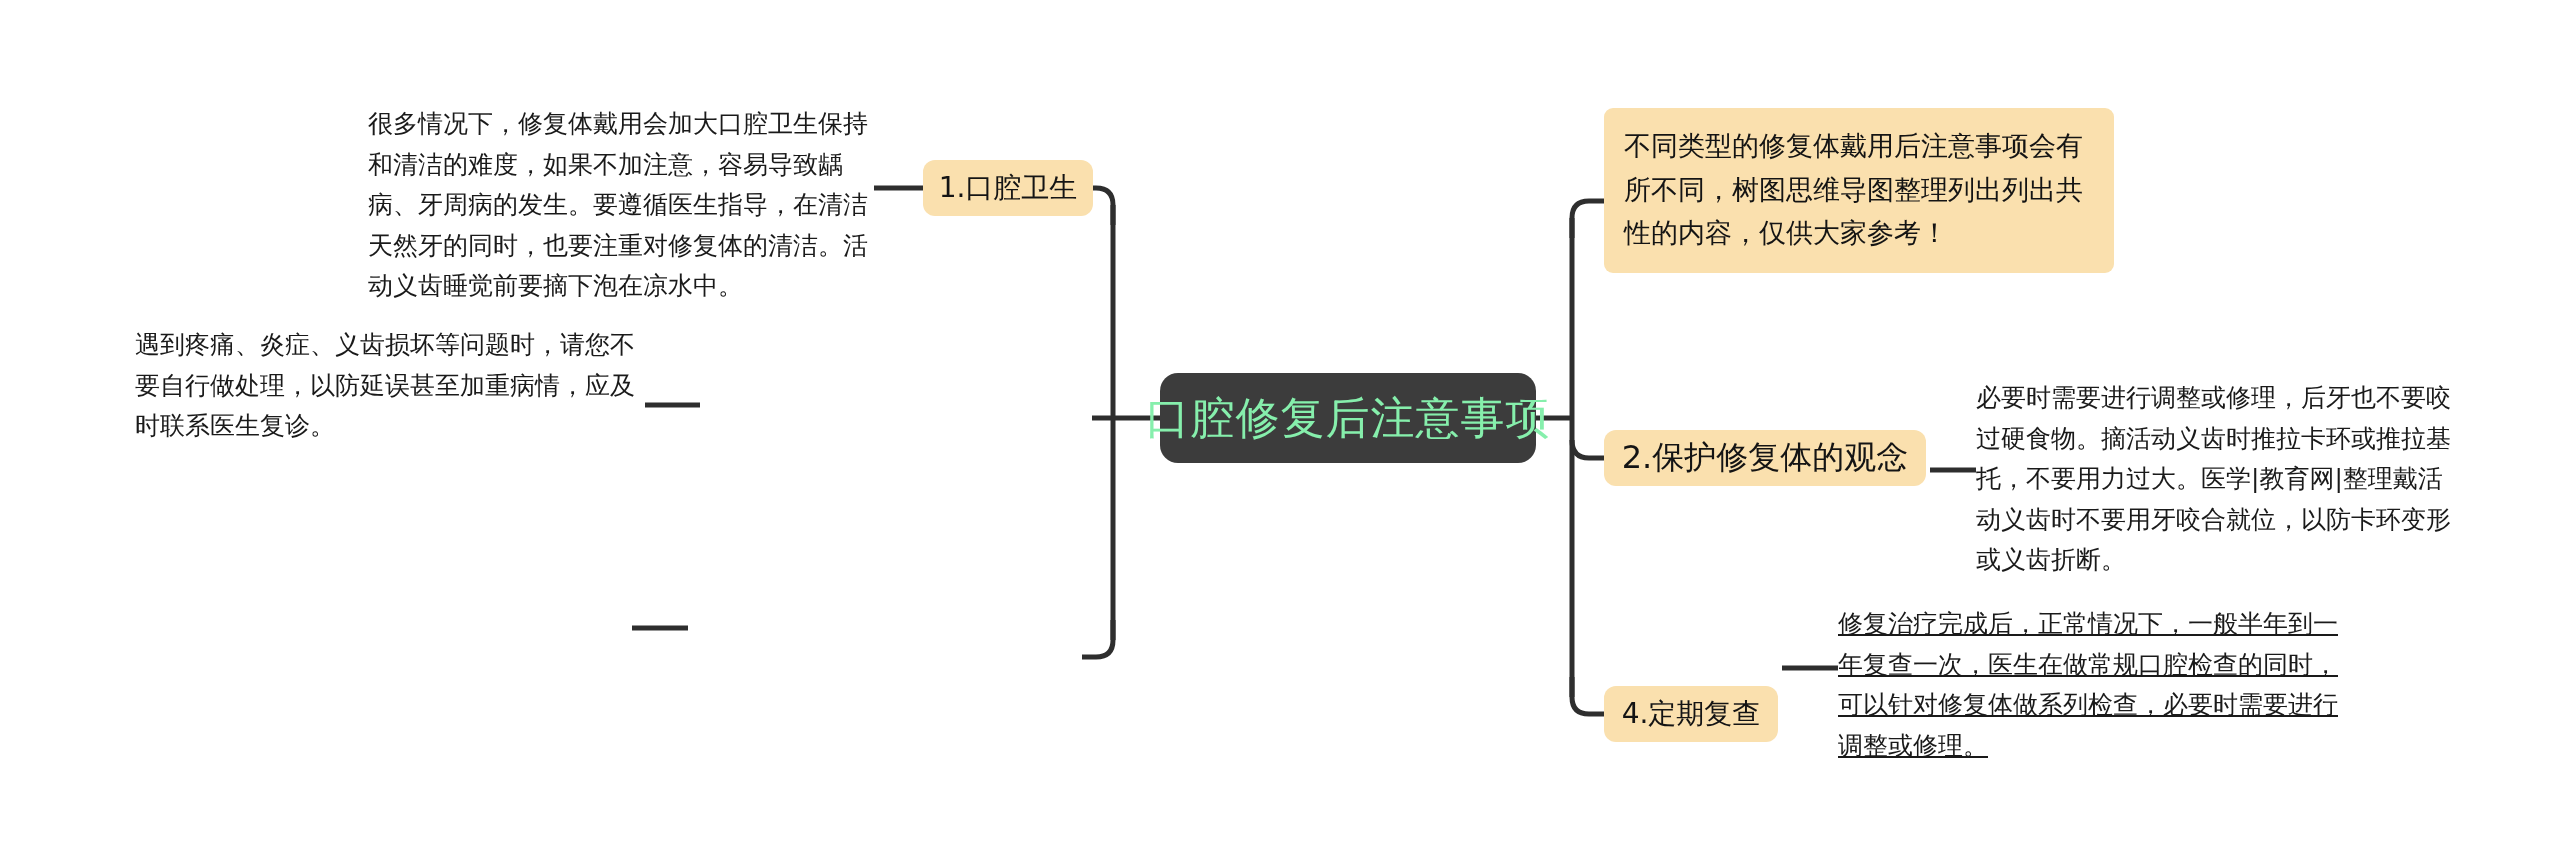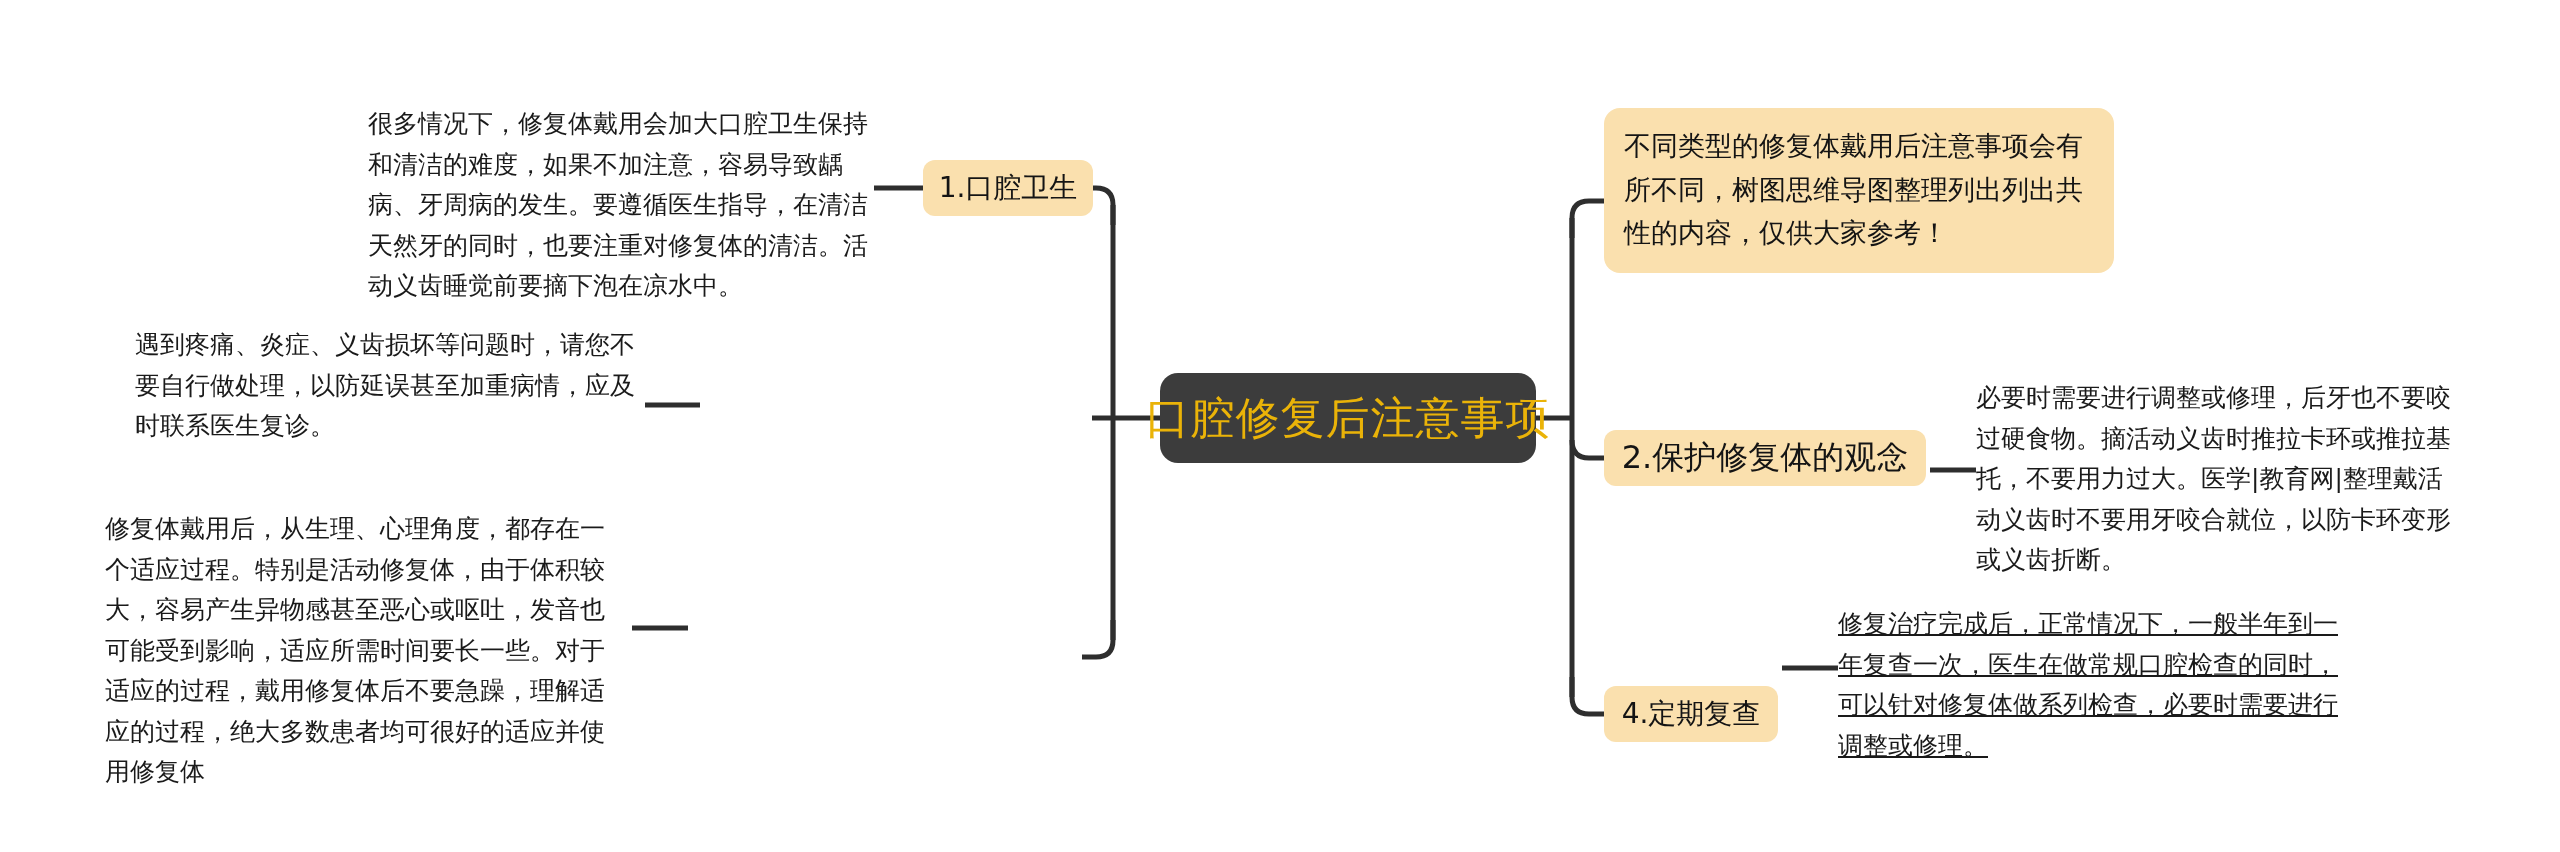--- a/index.html
+++ b/index.html
@@ -38,21 +38,21 @@
     stroke: #2E2E2E;
     stroke-width: 5;
     stroke-linecap: butt;
     stroke-linejoin: round;
   }
 
   
   .root-node {
     position: absolute;
     background: #3C3C3C;
-    color: #eab308;
+    color: #86efac;
     border-radius: 18px;
     display: flex;
     align-items: center;
     justify-content: center;
     letter-spacing: 1px;
     white-space: nowrap;
   }
 
   
   .branch-node {
@@ -64,21 +64,21 @@
     align-items: center;
     justify-content: center;
     white-space: nowrap;
   }
 
   
   .note-box {
     position: absolute;
     background: #FAE0AE;
     color: #141414;
-    border-radius: 16px;
+    border-radius: 9px;
     padding: 16px 20px 18px 20px;
     line-height: 1.62;
   }
 
   
   .note-plain {
     position: absolute;
     color: #1A1A1A;
     line-height: 1.62;
   }
@@ -131,23 +131,20 @@
 
 
   <div class="note-plain align-right" style="left:368px; top:104px; width:500px; font-size:25px;">
     <span>很多情况下，修复体戴用会加大口腔卫生保持和清洁的难度，如果不加注意，容易导致龋病、牙周病的发生。要遵循医生指导，在清洁天然牙的同时，也要注重对修复体的清洁。活动义齿睡觉前要摘下泡在凉水中。</span>
   </div>
 
   <div class="note-plain align-right" style="left:135px; top:325px; width:505px; font-size:25px;">
     <span>遇到疼痛、炎症、义齿损坏等问题时，请您不要自行做处理，以防延误甚至加重病情，应及时联系医生复诊。</span>
   </div>
 
-  <div class="note-plain align-right" style="left:105px; top:509px; width:520px; font-size:25px;">
-    <span>修复体戴用后，从生理、心理角度，都存在一个适应过程。特别是活动修复体，由于体积较大，容易产生异物感甚至恶心或呕吐，发音也可能受到影响，适应所需时间要长一些。对于适应的过程，戴用修复体后不要急躁，理解适应的过程，绝大多数患者均可很好的适应并使用修复体</span>
-  </div>
 
   <div class="note-box" style="left:1604px; top:108px; width:510px; font-size:27px;">
     <span>不同类型的修复体戴用后注意事项会有所不同，树图思维导图整理列出列出共性的内容，仅供大家参考！</span>
   </div>
 
   <div class="branch-node" style="left:1604px; top:430px; width:322px; height:56px; font-size:32px;">
     <span>2.保护修复体的观念</span>
   </div>
 
   <div class="branch-node" style="left:1604px; top:686px; width:174px; height:56px; font-size:28px;">

